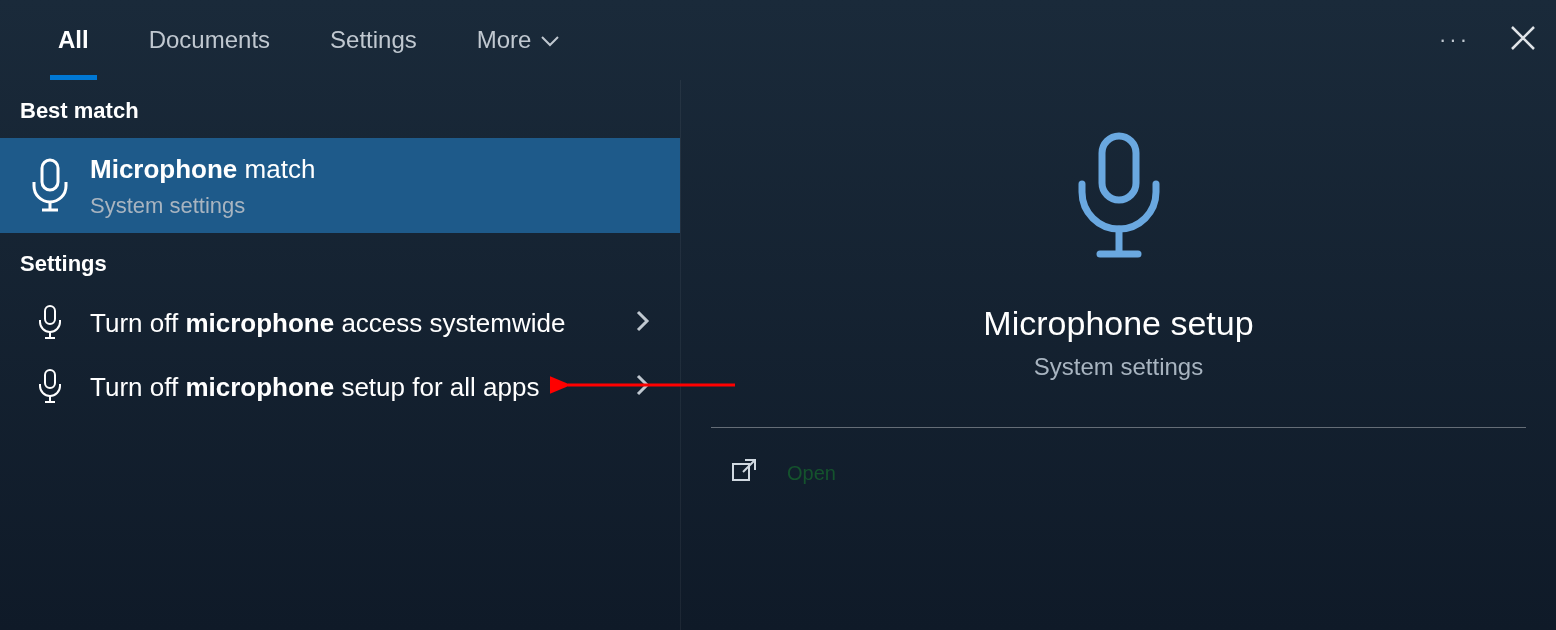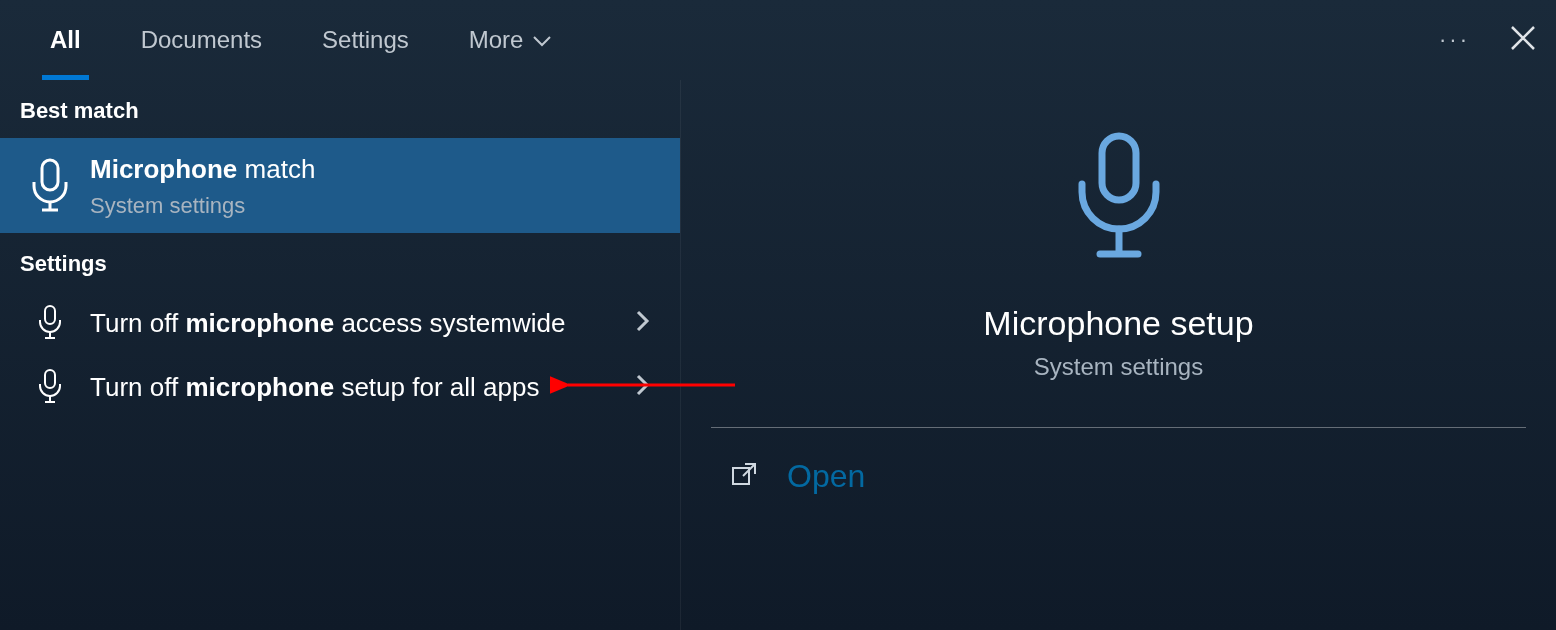--- a/index.html
+++ b/index.html
@@ -11,20 +11,21 @@
     color: #ffffff;
     overflow: hidden;
     position: relative;
   }
   .tabs {
     display: flex;
     align-items: center;
     padding: 0 20px;
     height: 80px;
     position: relative;
+    margin-left: 8px;
   }
   .tab {
     padding: 0 30px;
     height: 80px;
     display: flex;
     align-items: center;
     font-size: 24px;
     color: #c0c8d0;
     cursor: pointer;
     position: relative;
@@ -147,22 +148,22 @@
     display: flex;
     align-items: center;
     padding: 30px 20px;
     cursor: pointer;
   }
   .action-row .icn {
     margin-right: 30px;
     color: #d0d8e0;
   }
   .action-row .lbl {
-    font-size: 32px;
-    color: #0369a1;
+    font-size: 20px;
+    color: #14532d;
     text-align: center;
   }
   
   .arrow {
     position: absolute;
     left: 550px;
     top: 290px;
     pointer-events: none;
   }
 </style>

